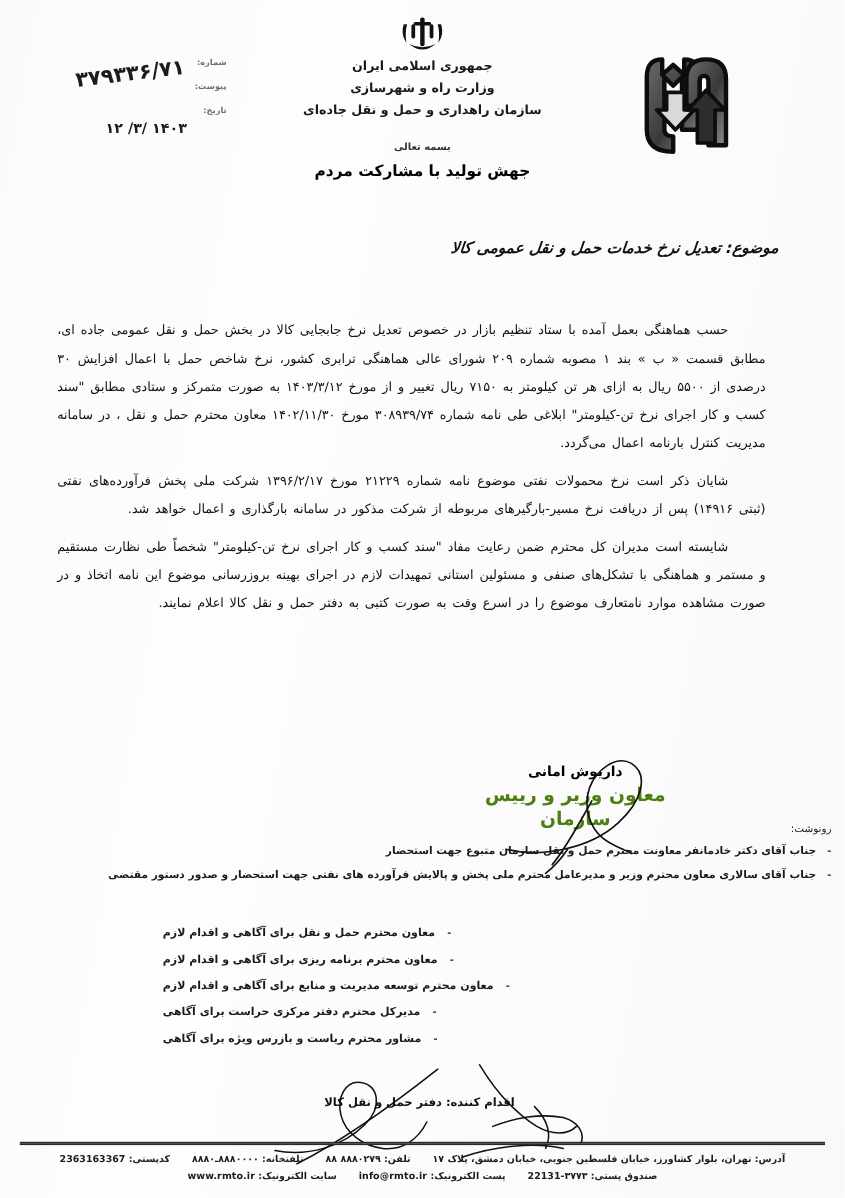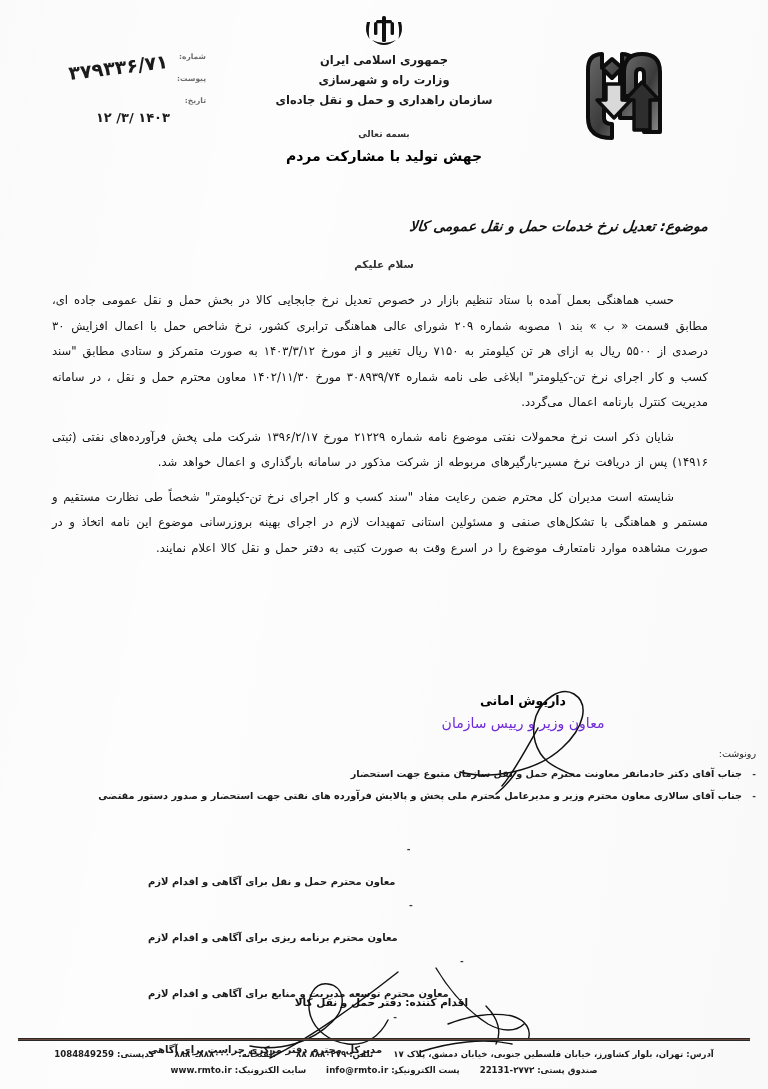--- a/index.html
+++ b/index.html
@@ -52,49 +52,49 @@
              font-size:13.5px;font-weight:700;color:#000;}
   .subject{position:absolute;right:60px;top:218px;left:80px;text-align:right;
            font-size:14px;color:#111;font-weight:600;
            font-style:italic;letter-spacing:.2px;
            transform:skewX(-6deg);transform-origin:right center;}
   .subject .lbl{font-weight:700;}
   .greeting{position:absolute;right:0;left:0;top:258px;text-align:center;
             font-size:10.5px;color:#333;font-weight:600;}
 
   
-  .body-wrap{position:absolute;right:60px;left:52px;top:288px;}
+  .body-wrap{position:absolute;right:72px;left:52px;top:288px;}
   .para{font-size:11.6px;line-height:25.5px;text-align:justify;
         text-align-last:right;color:#111;margin:0 0 9px 0;
         letter-spacing:.1px;word-spacing:1.5px;}
   .para.indent{text-indent:34px;}
 
   
   .sig{position:absolute;right:150px;top:690px;text-align:center;width:190px;}
   .sig .name{font-size:12.5px;font-weight:700;color:#000;line-height:22px;}
-  .sig .title{font-size:14px;font-weight:400;color:#6d28d9;line-height:22px;}
+  .sig .title{font-size:17px;font-weight:700;color:#4d7c0f;line-height:22px;}
   .sig-scribble{position:absolute;right:108px;top:676px;width:210px;height:120px;
                 pointer-events:none;}
   .sig-scribble svg{display:block;}
 
   
   .dist{position:absolute;right:6px;top:748px;width:700px;}
   .dist-title{font-size:9.5px;font-weight:400;color:#222;margin-bottom:5px;
               text-align:right;padding-right:6px;}
   .dist-row{display:flex;flex-direction:row;justify-content:flex-start;
             align-items:flex-start;font-size:9.7px;line-height:19px;color:#1a1a1a;
             margin-bottom:2px;font-weight:600;}
   .dist-row .bullet{width:16px;text-align:center;color:#333;flex:0 0 16px;
                     font-size:9px;padding-top:1px;}
   .dist-row .txt{flex:1 1 auto;text-align:right;padding-right:4px;}
 
   .dist2{position:absolute;right:60px;top:838px;width:560px;}
   .dist2 .dist-row{font-size:10px;line-height:21px;font-weight:600;
                    justify-content:flex-end;}
-  .dist2 .dist-row .txt{flex:0 1 auto;margin-top:33px;}
+  .dist2 .dist-row .txt{flex:0 1 auto;}
   .dist2 .dist-row .bullet{flex:0 0 18px;}
 
   .actor{position:absolute;right:300px;top:996px;font-size:10.5px;
          font-weight:600;color:#111;}
 
   
   .bot-scribble{position:absolute;left:240px;top:958px;width:380px;height:110px;
                 pointer-events:none;}
 
   
@@ -158,21 +158,20 @@
       <span>تاریخ:</span>
     </div>
     <div class="hand-num">۳۷۹۳۳۶/۷۱</div>
     <div class="hand-date">۱۴۰۳ /۳/ ۱۲</div>
   </div>
 
   <div class="subject">
     <span class="lbl">موضوع:</span>
     <span>تعدیل نرخ خدمات حمل و نقل عمومی کالا</span>
   </div>
-  <div class="greeting">سلام علیکم</div>
 
   <div class="body-wrap">
     <p class="para indent">حسب هماهنگی بعمل آمده با ستاد تنظیم بازار در خصوص تعدیل نرخ جابجایی کالا در بخش حمل و نقل عمومی جاده ای، مطابق قسمت « ب » بند ۱ مصوبه شماره ۲۰۹ شورای عالی هماهنگی ترابری کشور، نرخ شاخص حمل با اعمال افزایش ۳۰ درصدی از ۵۵۰۰ ریال به ازای هر تن کیلومتر به ۷۱۵۰ ریال تغییر و از مورخ ۱۴۰۳/۳/۱۲ به صورت متمرکز و ستادی مطابق "سند کسب و کار اجرای نرخ تن-کیلومتر" ابلاغی طی نامه شماره ۳۰۸۹۳۹/۷۴ مورخ ۱۴۰۲/۱۱/۳۰ معاون محترم حمل و نقل ، در سامانه مدیریت کنترل بارنامه اعمال می‌گردد.</p>
     <p class="para indent">شایان ذکر است نرخ محمولات نفتی موضوع نامه شماره ۲۱۲۲۹ مورخ ۱۳۹۶/۲/۱۷ شرکت ملی پخش فرآورده‌های نفتی (ثبتی ۱۴۹۱۶) پس از دریافت نرخ مسیر-بارگیرهای مربوطه از شرکت مذکور در سامانه بارگذاری و اعمال خواهد شد.</p>
     <p class="para indent">شایسته است مدیران کل محترم ضمن رعایت مفاد "سند کسب و کار اجرای نرخ تن-کیلومتر" شخصاً طی نظارت مستقیم و مستمر و هماهنگی با تشکل‌های صنفی و مسئولین استانی تمهیدات لازم در اجرای بهینه بروزرسانی موضوع این نامه اتخاذ و در صورت مشاهده موارد نامتعارف موضوع را در اسرع وقت به صورت کتبی به دفتر حمل و نقل کالا اعلام نمایند.</p>
   </div>
 
   <div class="sig">
     <div class="name">داریوش امانی</div>
     <div class="title">معاون وزیر و رییس سازمان</div>
@@ -243,21 +242,21 @@
       <span>آدرس:</span>
       <span>تهران، بلوار کشاورز، خیابان فلسطین جنوبی، خیابان دمشق، پلاک ۱۷</span>
       <span class="sep"></span>
       <span>تلفن:</span>
       <span>۸۸۸۰۲۷۹ ۸۸</span>
       <span class="sep"></span>
       <span>تلفنخانه:</span>
       <span>۸۸۸۰۰۰۰ـ۸۸۸۰</span>
       <span class="sep"></span>
       <span>کدپستی:</span>
-      <span>1084849259</span>
+      <span>2363163367</span>
     </div>
     <div class="fline">
       <span>صندوق پستی:</span>
       <span>۳۷۷۳-22131</span>
       <span class="sep"></span>
       <span>پست الکترونیک:</span>
       <span class="ltr">info@rmto.ir</span>
       <span class="sep"></span>
       <span>سایت الکترونیک:</span>
       <span class="ltr">www.rmto.ir</span>

